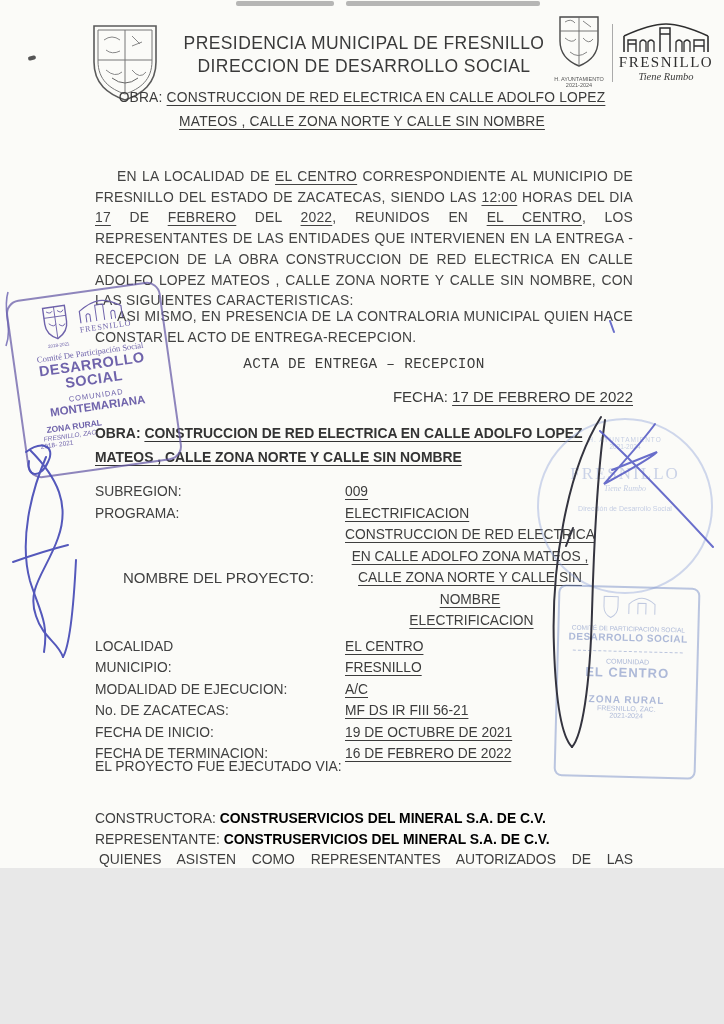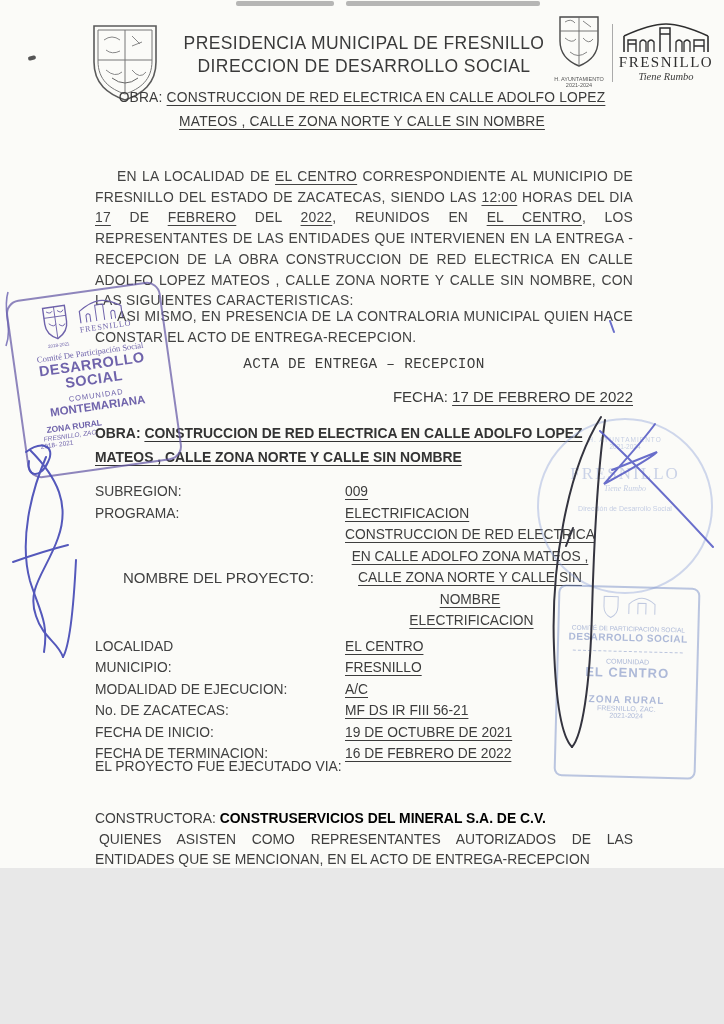--- a/index.html
+++ b/index.html
@@ -161,20 +161,21 @@
     <div class="frow">
       <div class="flabel">FECHA DE TERMINACION:</div>
       <div class="fval u">16 DE FEBRERO DE 2022</div>
     </div>
   </div>
 
   <div class="abs exec" style="left:95px;top:756px;width:538px;">EL PROYECTO FUE EJECUTADO VIA:</div>
 
   <div class="abs exec" style="left:95px;top:808px;width:538px;">
     <div><span>CONSTRUCTORA: </span><b>CONSTRUSERVICIOS DEL MINERAL S.A. DE C.V.</b></div>
+    <div><span>REPRESENTANTE: </span><b>CONSTRUSERVICIOS DEL MINERAL S.A. DE C.V.</b></div>
     <div style="text-align:justify;text-indent:4px;">QUIENES ASISTEN COMO REPRESENTANTES AUTORIZADOS DE LAS ENTIDADES QUE SE MENCIONAN, EN EL ACTO DE ENTREGA-RECEPCION</div>
   </div>
 
   <div class="abs stampL">
     <div style="display:flex;justify-content:center;gap:8px;margin-top:8px;align-items:flex-start;">
       <div>
         <svg width="30" height="38" viewBox="0 0 30 38">
           <path d="M4,2 h22 v16 c0,9 -5,13 -11,16 c-6,-3 -11,-7 -11,-16 z" fill="none" stroke="#6f63ab" stroke-width="1.4"></path>
           <path d="M15,2 v32 M4,12 h22 M7,6 q4,3 6,0 M18,6 q4,4 6,0 M8,18 q5,5 7,1 M18,20 q4,4 6,0" fill="none" stroke="#6f63ab" stroke-width=".9"></path>
         </svg>

